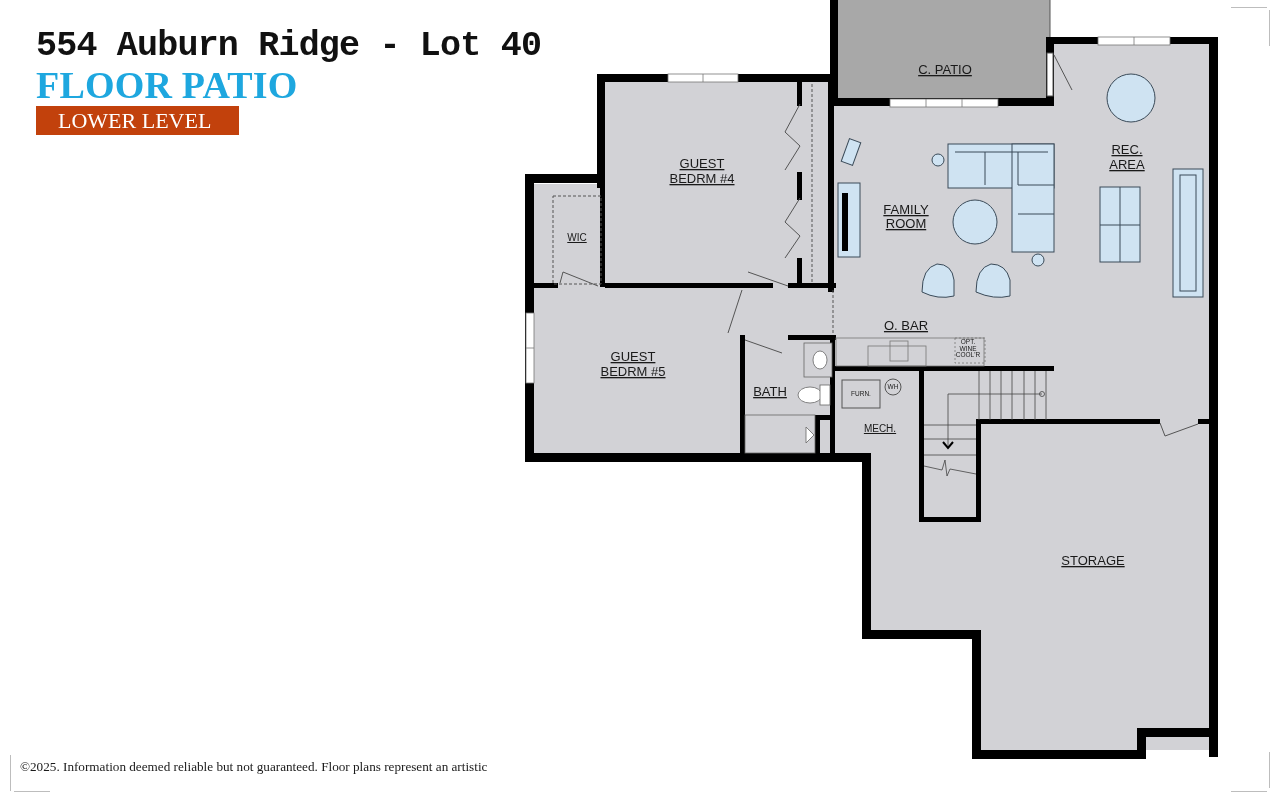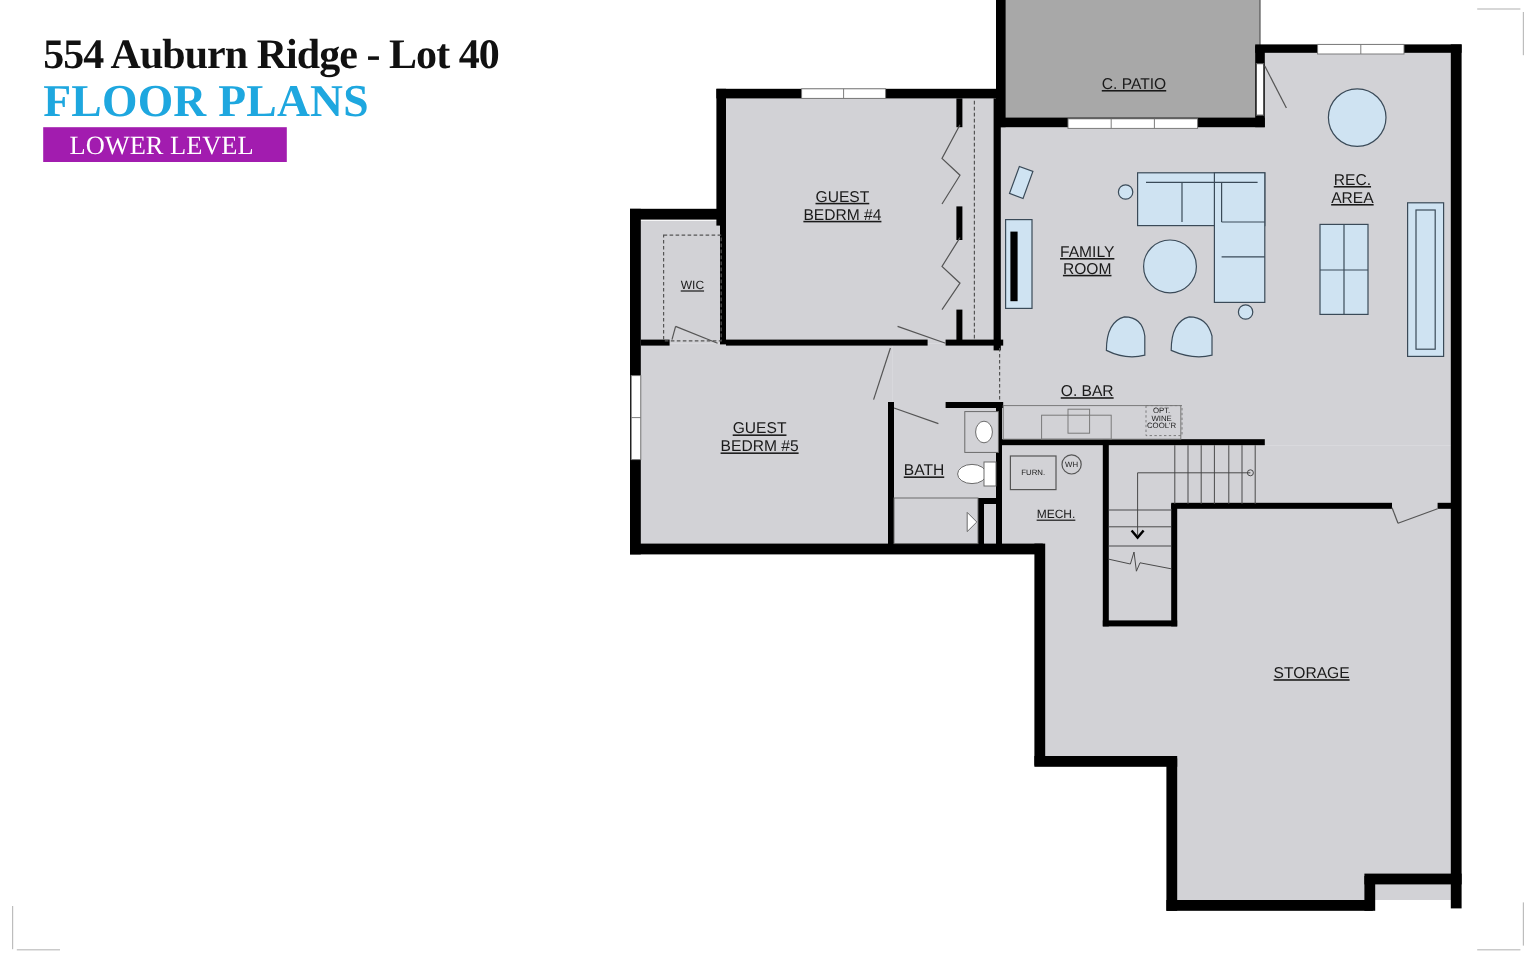--- a/index.html
+++ b/index.html
@@ -1,31 +1,31 @@
 <!DOCTYPE html>
 <html><head>
   <meta charset="utf-8">
   <style>
     * { margin: 0; padding: 0; box-sizing: border-box; }
     html, body { width: 1280px; height: 800px; background: #ffffff; overflow: hidden; }
     body { position: relative; font-family: "Liberation Sans", sans-serif; }
 
     .header { position: absolute; left: 36px; top: 26px; }
     .title {
-      font-family: Liberation Serif, serif;
+      font-family: Liberation Mono, monospace;
       font-weight: bold; font-size: 35px; color: #111111; letter-spacing: -0.8px;
       line-height: 40px; white-space: nowrap;
     }
     .subtitle {
       font-family: "Liberation Serif", serif;
       font-weight: bold; font-size: 38px; color: #1ea7df; line-height: 38px;
       white-space: nowrap; letter-spacing: 0.2px;
     }
     .level-badge {
-      margin-top: 2px; display: inline-block; background: #a21caf; color: #ffffff;
+      margin-top: 2px; display: inline-block; background: #c2410c; color: #ffffff;
       font-family: "Liberation Serif", serif; font-size: 22px; line-height: 29px;
       width: 203px; height: 29px; padding-left: 22px; white-space: nowrap;
     }
 
     .disclaimer {
       position: absolute; left: 20px; top: 758px;
       font-family: "Liberation Serif", serif; font-size: 13.2px; line-height: 18px;
       color: #1a1a1a; white-space: nowrap;
     }
 
@@ -37,21 +37,21 @@
       text-decoration: underline;
     }
     .room-label.small { font-size: 10px; }
     .room-label.tiny { font-size: 6.5px; text-decoration: none; }
   </style>
 </head>
 <body>
 
 <div class="header">
   <div class="title">554 Auburn Ridge - Lot 40</div>
-  <div class="subtitle">FLOOR PLANS</div>
+  <div class="subtitle">FLOOR PATIO</div>
   <div class="level-badge">LOWER LEVEL</div>
 </div>
 
 <div class="crop" style="left:1231px;top:7px;width:36px;height:1px;"></div>
 <div class="crop" style="left:1269px;top:10px;width:1px;height:36px;"></div>
 <div class="crop" style="left:1231px;top:791px;width:36px;height:1px;"></div>
 <div class="crop" style="left:1269px;top:752px;width:1px;height:36px;"></div>
 <div class="crop" style="left:10px;top:755px;width:1px;height:36px;"></div>
 <div class="crop" style="left:14px;top:791px;width:36px;height:1px;"></div>
 
@@ -236,13 +236,14 @@
   <text class="room-label" x="1093" y="565" text-anchor="middle">STORAGE</text>
 
   <text class="room-label tiny" x="968" y="344" text-anchor="middle">OPT.</text>
   <text class="room-label tiny" x="968" y="351" text-anchor="middle">WINE</text>
   <text class="room-label tiny" x="968" y="357" text-anchor="middle">COOL'R</text>
   <text class="room-label tiny" x="861" y="396" text-anchor="middle">FURN.</text>
   <text class="room-label tiny" x="893" y="389" text-anchor="middle">WH</text>
 </svg>
 
 <div class="disclaimer">
+  <div>©2025. Information deemed reliable but not guaranteed. Floor plans represent an artistic</div>
 </div>
 
 </body></html>

